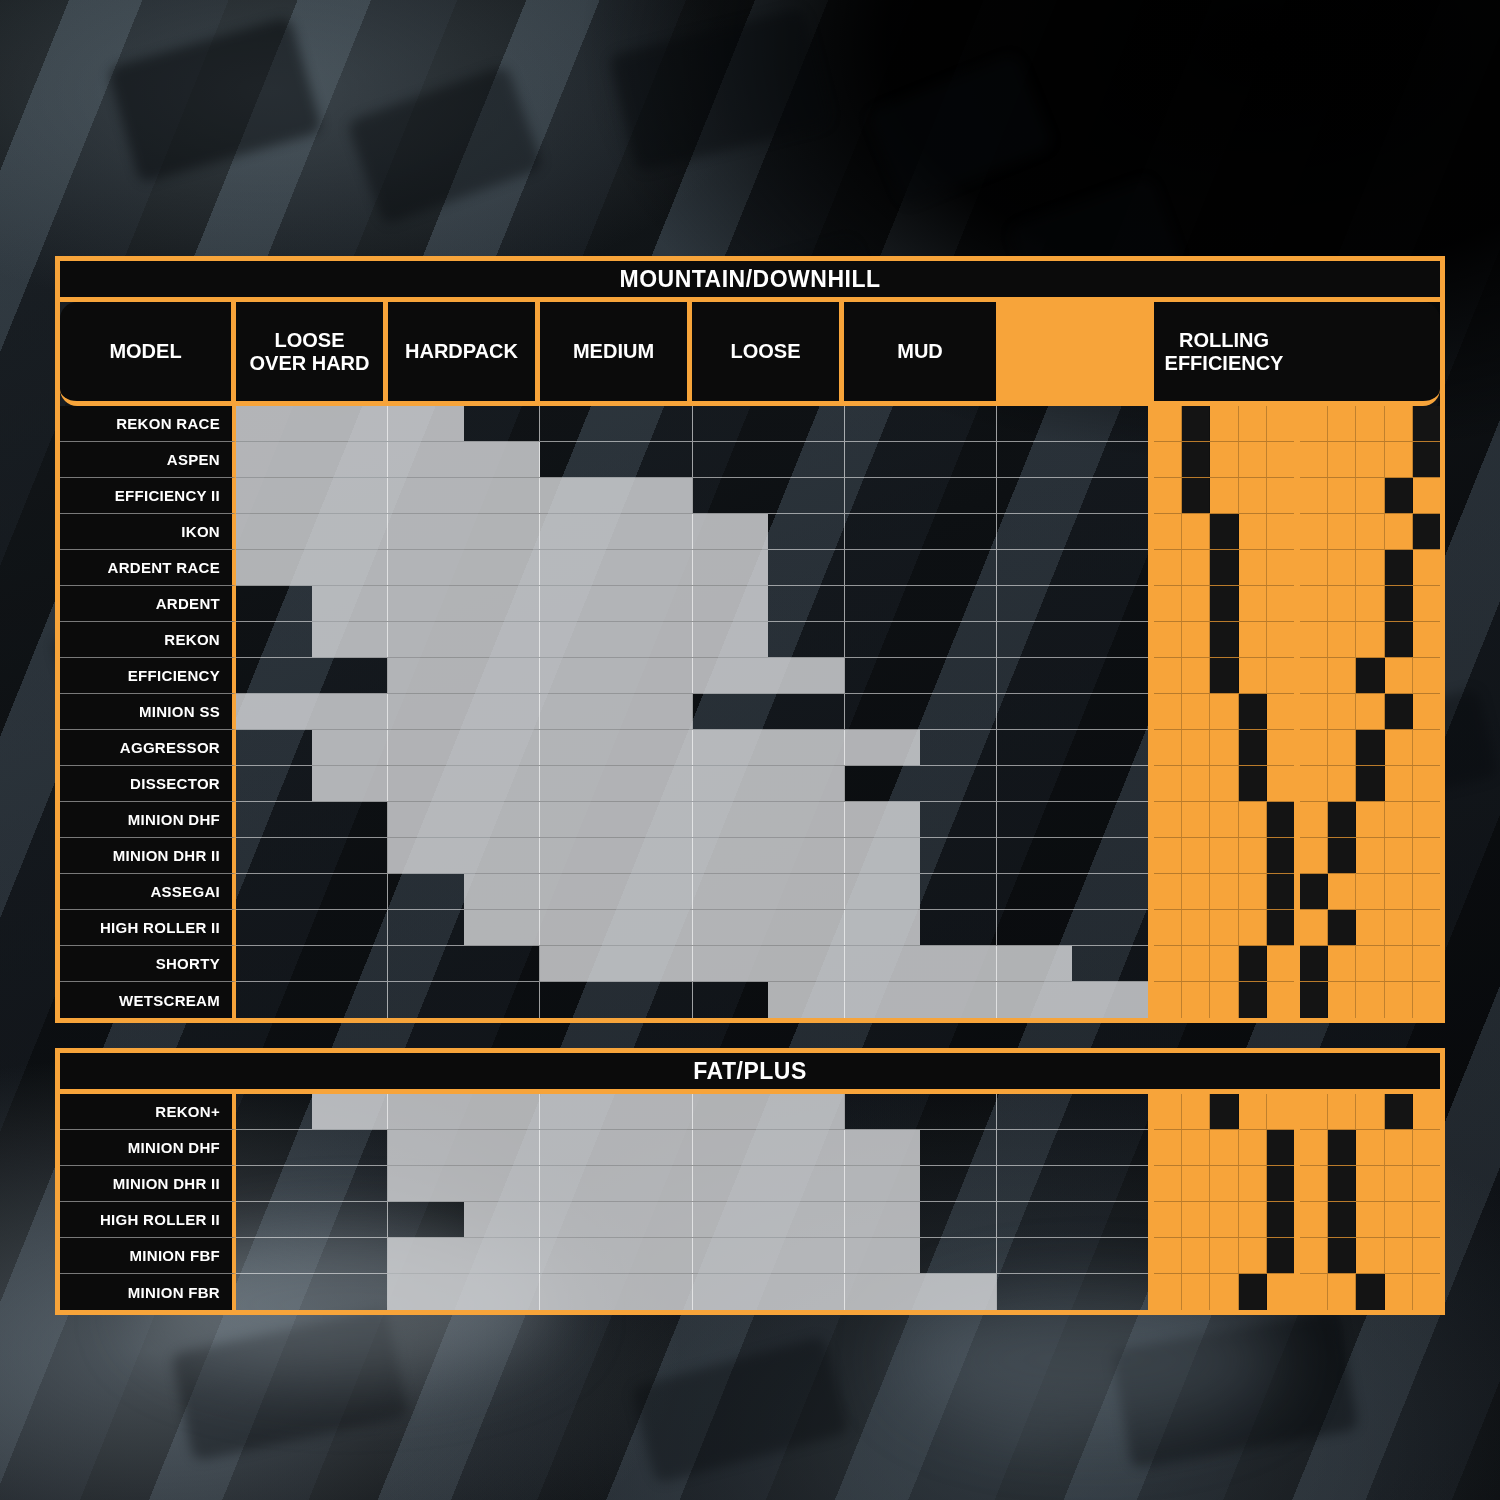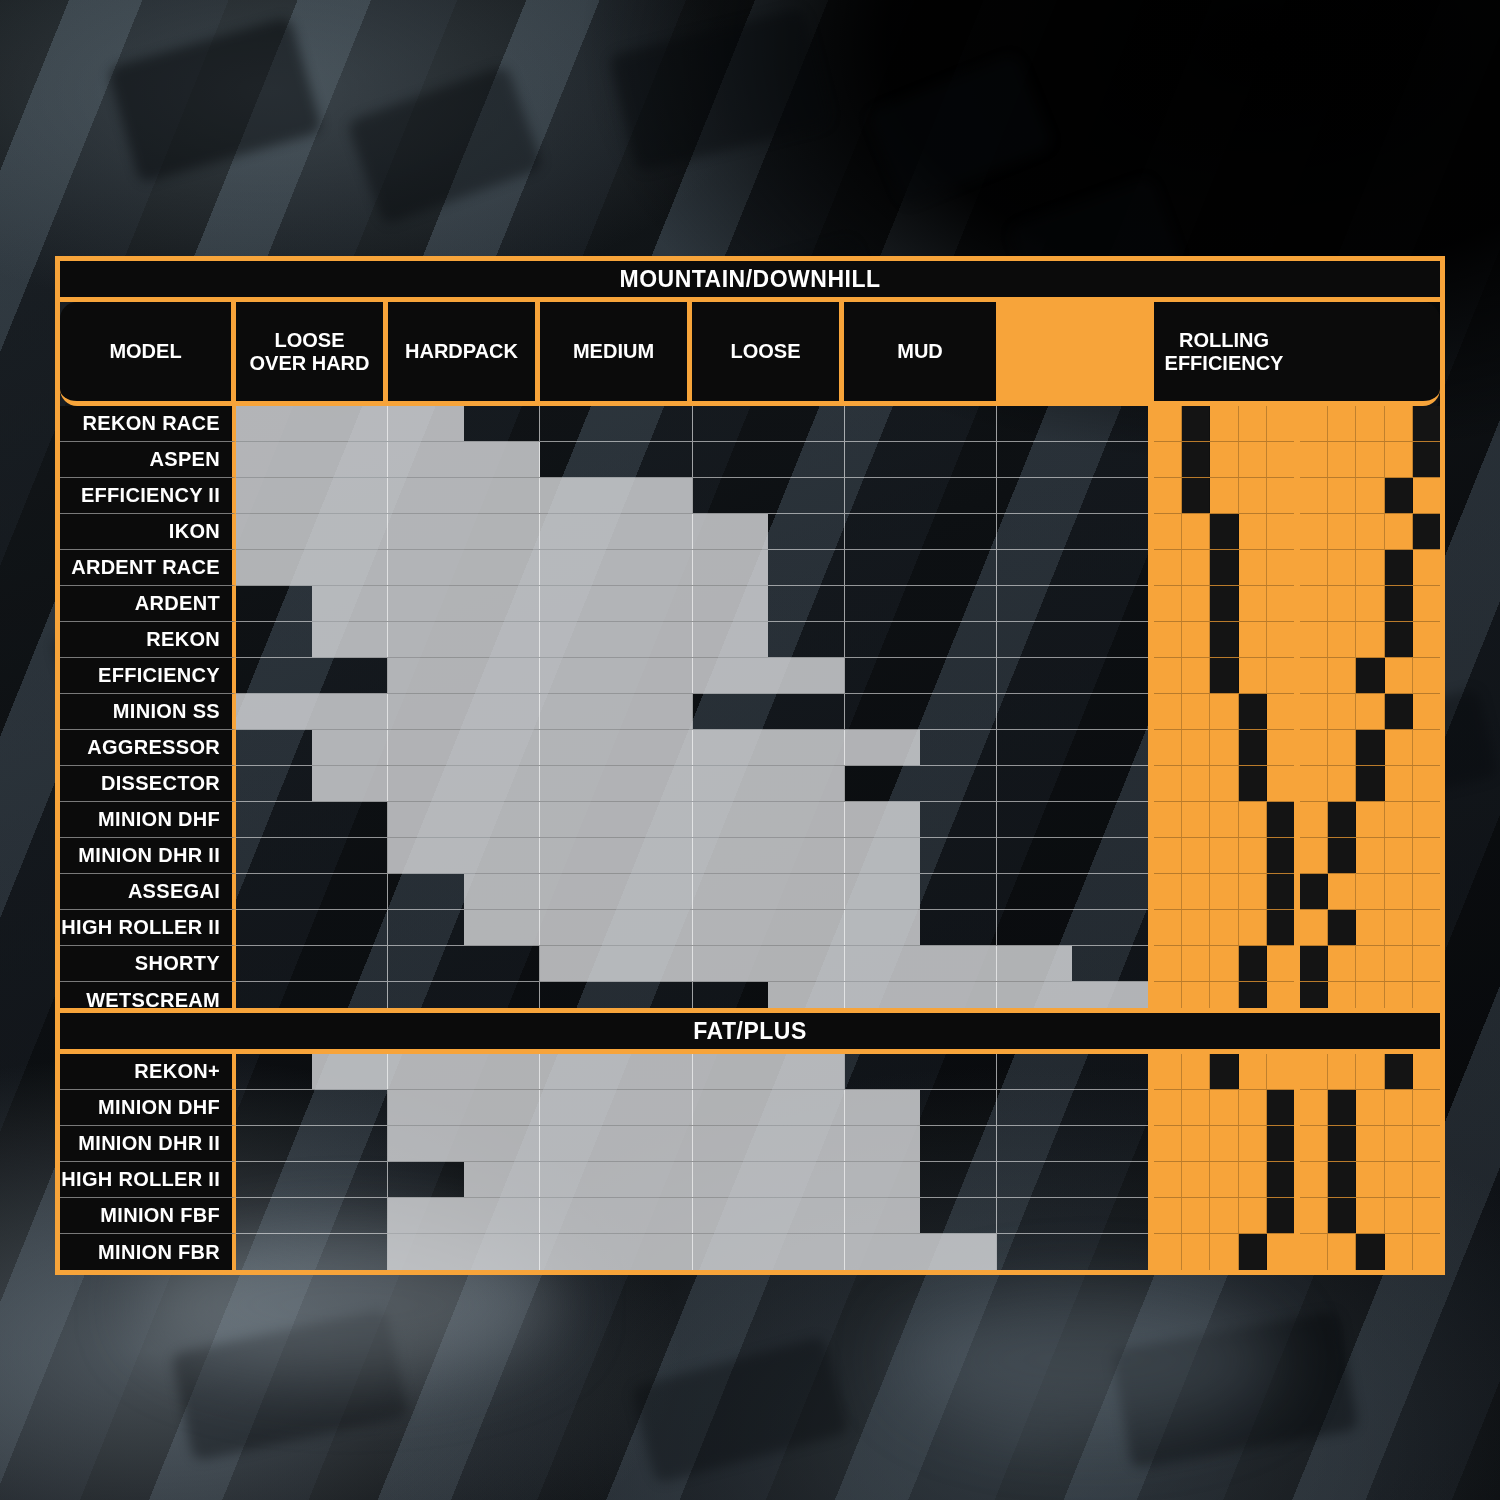--- a/index.html
+++ b/index.html
@@ -20,21 +20,21 @@
       linear-gradient(160deg,#2a3339 0%,#1a2026 42%,#0b0e12 100%);
   }
   .lug{position:absolute;background:rgba(6,9,11,.72);border-radius:12px;filter:blur(6px);}
   .glow{position:absolute;border-radius:50%;filter:blur(34px);}
   
   .section-box{
     position:absolute;left:55px;width:1390px;box-sizing:border-box;
     border:5px solid var(--orange,#F7A43A);z-index:2;
   }
   #section-0{top:228px;margin-top:28px;}
-  #section-1{top:1008px;}
+  #section-1{top:1048px;}
   .section-title{
     height:36px;background:var(--hdrbg,#0B0B0B);color:var(--hdrtx,#FFFFFF);
     display:flex;align-items:center;justify-content:center;
     font-size:23px;font-weight:bold;letter-spacing:.5px;
     border-bottom:5px solid var(--orange,#F7A43A);
   }
   .grid-row{
     display:grid;width:100%;box-sizing:border-box;
     grid-template-columns:176px repeat(6,1fr) 6px 140px 6px 140px;
     border-radius:17px;
@@ -44,21 +44,21 @@
     color:var(--hdrtx,#FFFFFF);display:flex;align-items:center;justify-content:center;
     text-align:center;font-weight:bold;font-size:20px;line-height:1.15;
     padding:0 10px;box-sizing:border-box;
   }
   .header-cell.hb{border-right:5px solid var(--orange,#F7A43A);}
   .header-sep,.sep-cell{background:var(--orange,#F7A43A);}
   .body-row{height:36px;}
   .model-cell{
     background:var(--hdrbg,#0B0B0B);color:var(--hdrtx,#FFFFFF);
     display:flex;align-items:center;justify-content:flex-end;
-    padding-right:12px;font-size:20px;font-weight:bold;letter-spacing:.3px;
+    padding-right:12px;font-size:15px;font-weight:bold;letter-spacing:.3px;
     border-right:4px solid var(--orange,#F7A43A);
     border-bottom:1px solid rgba(255,255,255,.45);
     box-sizing:border-box;height:100%;
   }
   .terrain-track{
     grid-column:2/8;position:relative;height:100%;
     border-bottom:1px solid rgba(255,255,255,.55);box-sizing:border-box;
   }
   .range-bar{position:absolute;top:0;bottom:0;background:rgba(213,215,217,.82);}
   .terrain-grid{position:absolute;inset:0;display:flex;}

